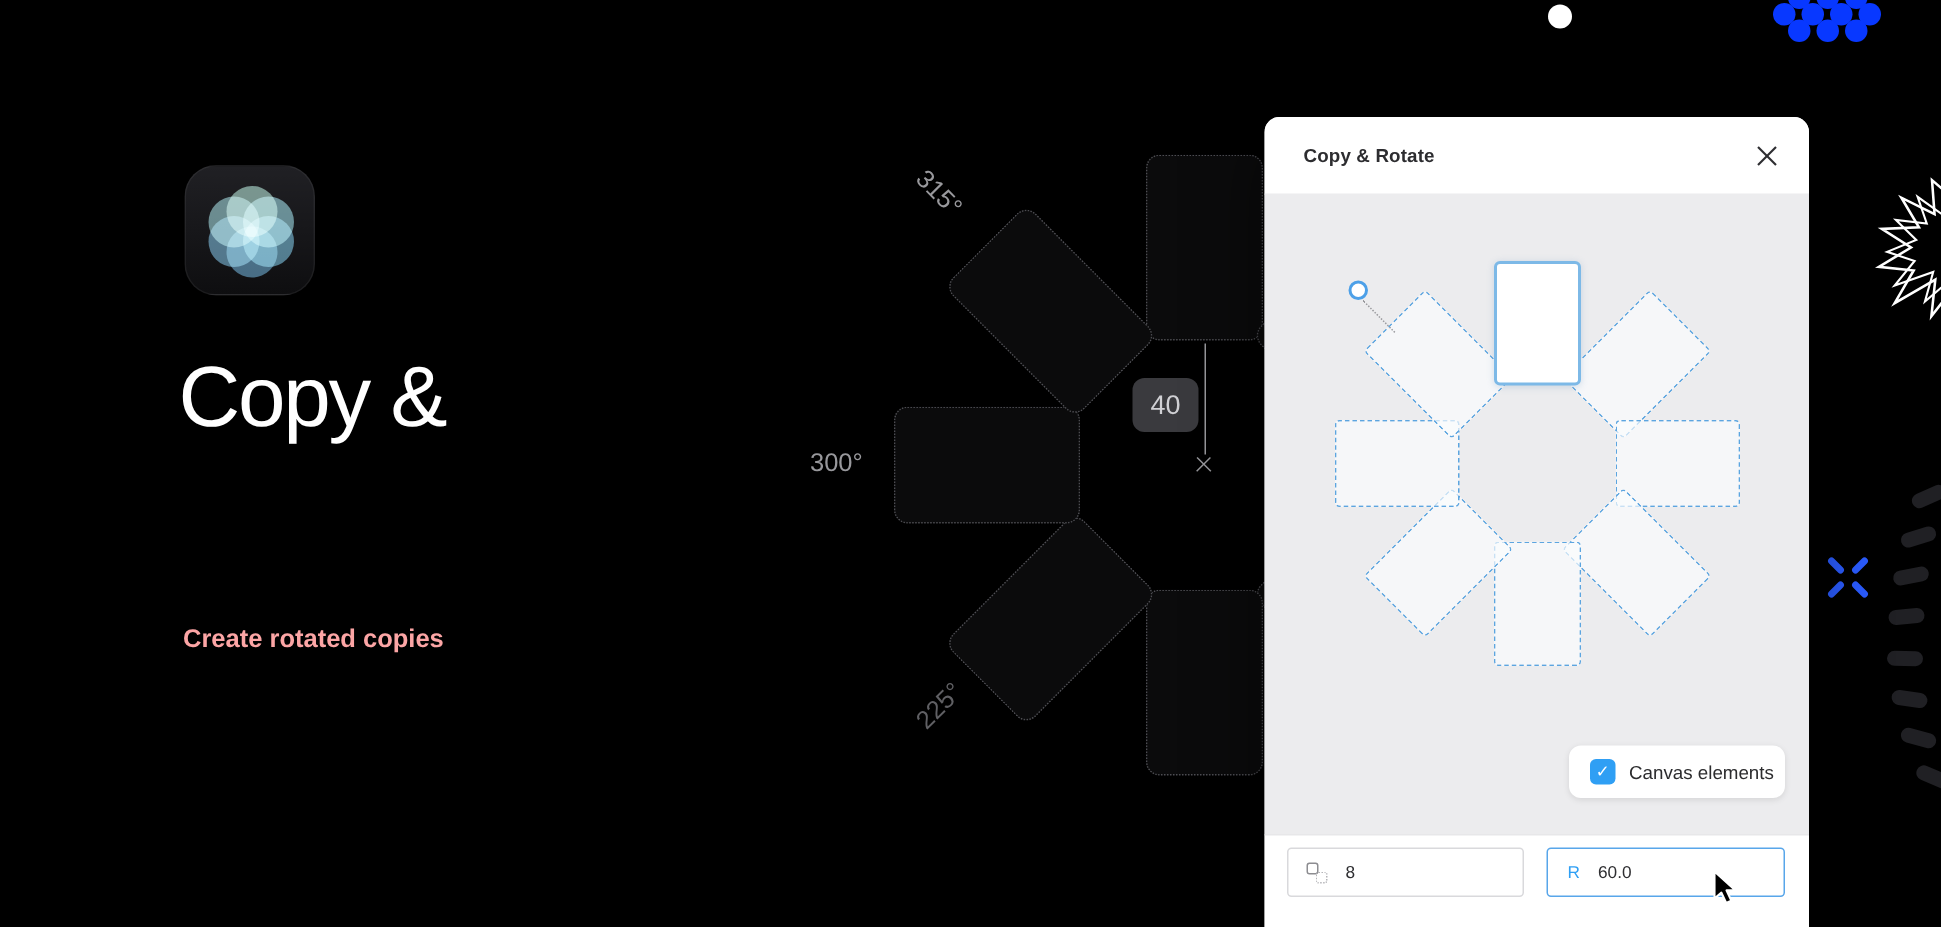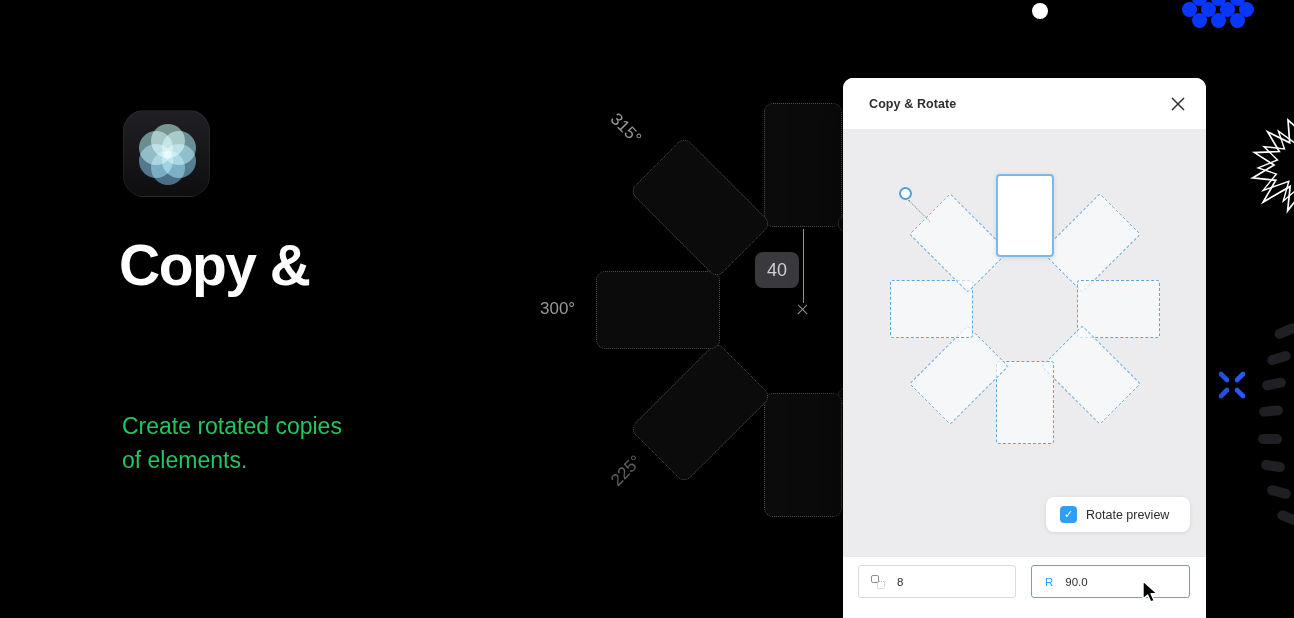--- a/index.html
+++ b/index.html
@@ -4,22 +4,22 @@
 <style>
   html,body{margin:0;padding:0;background:#000;}
   *{box-sizing:border-box;font-family:"Liberation Sans","DejaVu Sans",sans-serif;}
   .stage{position:relative;width:1294px;height:618px;background:#000;overflow:hidden;}
 
   
   .app-icon{position:absolute;left:123px;top:110px;width:87px;height:87px;border-radius:21px;
     background:linear-gradient(180deg,#202024,#0e0e10);border:1px solid rgba(255,255,255,.06);overflow:hidden;}
   .petal{position:absolute;border-radius:50%;mix-blend-mode:screen;}
   .hero-title{position:absolute;left:119px;top:231px;color:#fff;font-size:57px;line-height:69px;
-    font-weight:bold;letter-spacing:-1.5px;}
-  .hero-sub{position:absolute;left:122px;top:409px;color:#22c55e;font-size:23px;line-height:34px;font-weight:400;}
+    font-weight:normal;letter-spacing:-1.5px;}
+  .hero-sub{position:absolute;left:122px;top:409px;color:#fca5a5;font-size:17px;line-height:34px;font-weight:700;}
 
   
   .canvas-pattern{position:absolute;left:803px;top:310px;width:0;height:0;}
   .cr{position:absolute;left:-39px;top:-207px;width:78px;height:124px;border:1.3px dotted #4d4d52;
     border-radius:9px;background:#0b0b0c;transform-origin:39px 207px;}
   .angle-label{position:absolute;color:#98989c;font-size:17px;}
   .measure-line{position:absolute;left:803px;top:229px;width:1px;height:74px;background:#97979b;}
   .center-x{position:absolute;left:797px;top:304px;width:12px;height:12px;}
   .center-x:before,.center-x:after{content:"";position:absolute;left:-1px;top:5px;width:13px;height:1.4px;background:#97979b;}
   .center-x:before{transform:rotate(45deg);} .center-x:after{transform:rotate(-45deg);}
@@ -78,21 +78,20 @@
         <div class="petal" style="left: 26.5px; top: 40px; width: 34px; height: 34px; background: rgb(97, 162, 200); opacity: 0.62;"></div>
         <div class="petal" style="left: 14.8087px; top: 33.25px; width: 34px; height: 34px; background: rgb(111, 176, 210); opacity: 0.62;"></div>
         <div class="petal" style="left: 14.8087px; top: 19.75px; width: 34px; height: 34px; background: rgb(147, 205, 210); opacity: 0.62;"></div>
       </div>
   </div>
   <div class="hero-title">
     <div>Copy &amp;</div>
   </div>
   <div class="hero-sub">
     <div>Create rotated copies</div>
-    <div>of elements.</div>
   </div>
 
   <div class="canvas-pattern">
     <div class="cr" style="transform:rotate(0deg)"></div>
     <div class="cr" style="transform:rotate(45deg)"></div>
     <div class="cr" style="transform:rotate(90deg)"></div>
     <div class="cr" style="transform:rotate(135deg)"></div>
     <div class="cr" style="transform:rotate(180deg)"></div>
     <div class="cr" style="transform:rotate(225deg)"></div>
     <div class="cr" style="transform:rotate(270deg)"></div>
@@ -163,35 +162,35 @@
         <div class="pr" style="transform:rotate(225deg)"></div>
         <div class="pr" style="transform:rotate(270deg)"></div>
         <div class="pr" style="transform:rotate(315deg)"></div>
         <div class="pr pr-solid" style="transform:rotate(0deg)"></div>
       </div>
       <div class="handle-line"></div>
       <div class="handle-dot"></div>
 
       <div class="preview-toggle">
         <div class="checkbox">✓</div>
-        <div class="toggle-label">Rotate preview</div>
+        <div class="toggle-label">Canvas elements</div>
       </div>
     </div>
 
     <div class="modal-footer">
       <div class="field field-copies">
         <div class="copies-icon">
             <div class="sq1"></div>
             <div class="sq2"></div>
           </div>
         <div class="field-value">8</div>
       </div>
       <div class="field field-radius">
         <div class="r-prefix">R</div>
-        <div class="field-value">90.0</div>
+        <div class="field-value">60.0</div>
       </div>
     </div>
 
     <svg class="cursor" width="22" height="24">
       <path d="M3,1 L3,19 L7.6,15.1 L10.8,22 L14.2,20.4 L11,13.6 L17,13.6 Z" fill="#000" stroke="#fff" stroke-width="1.4" stroke-linejoin="round"></path>
     </svg>
   </div>
 
 </div>
 

